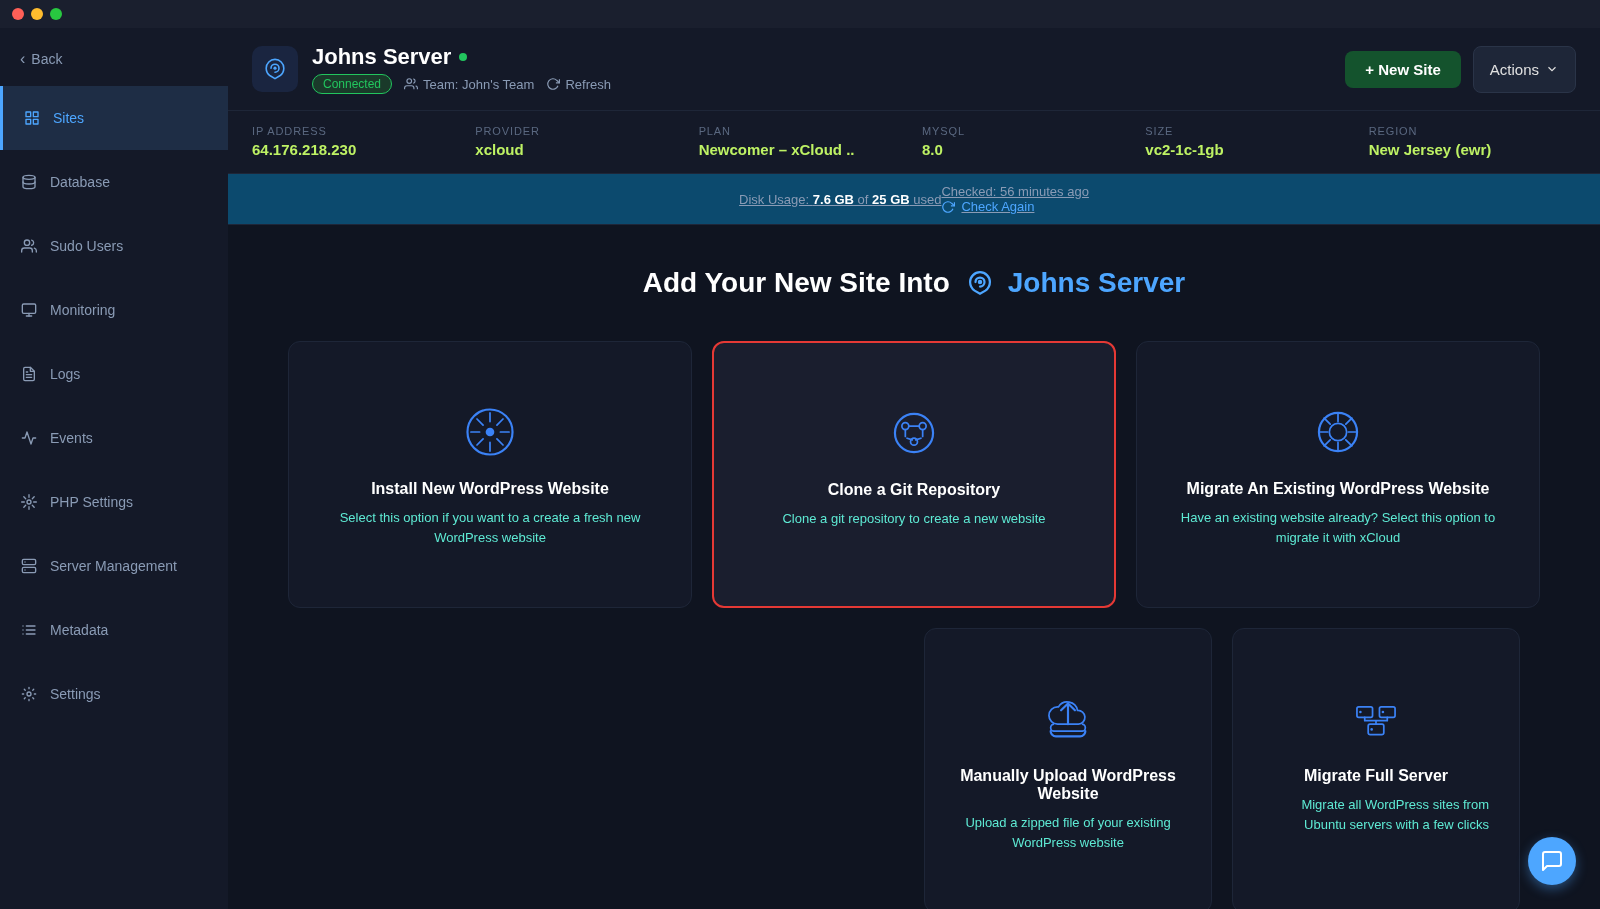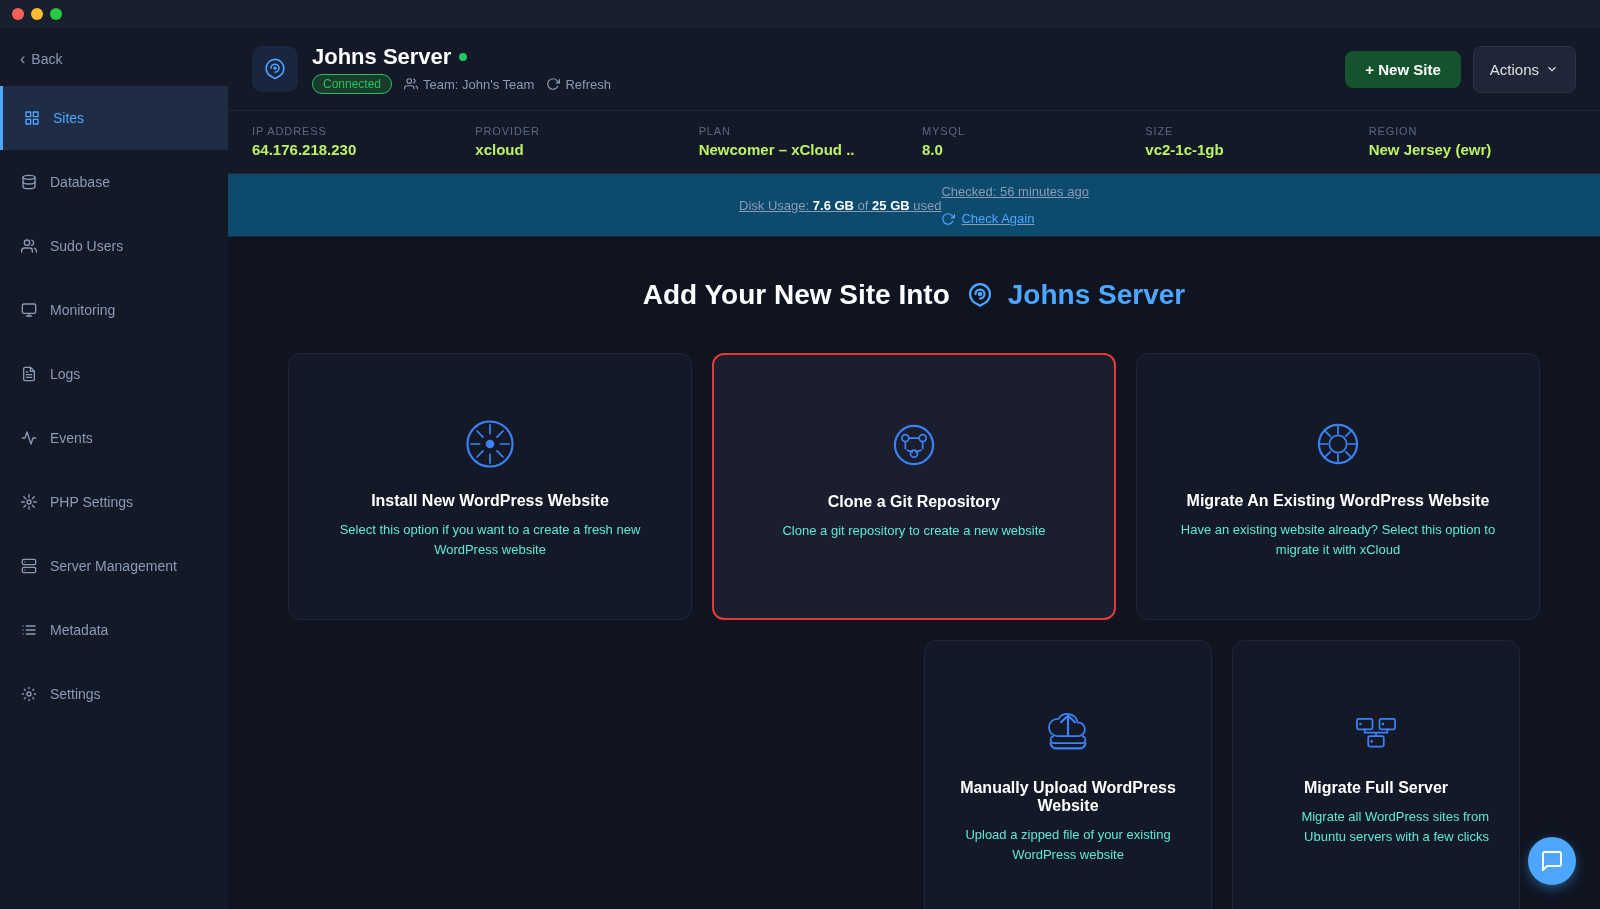--- a/index.html
+++ b/index.html
@@ -241,21 +241,20 @@
       color: #8a9bb5;
       text-decoration: underline;
     }
     .check-again {
       display: flex;
       align-items: center;
       gap: 6px;
       color: #4da6ff;
       cursor: pointer;
       font-size: 13px;
-      margin-top: 12px;
     }
 
     
     .main-area {
       flex: 1;
       overflow-y: auto;
       padding: 40px 60px;
     }
 
     .page-title {

